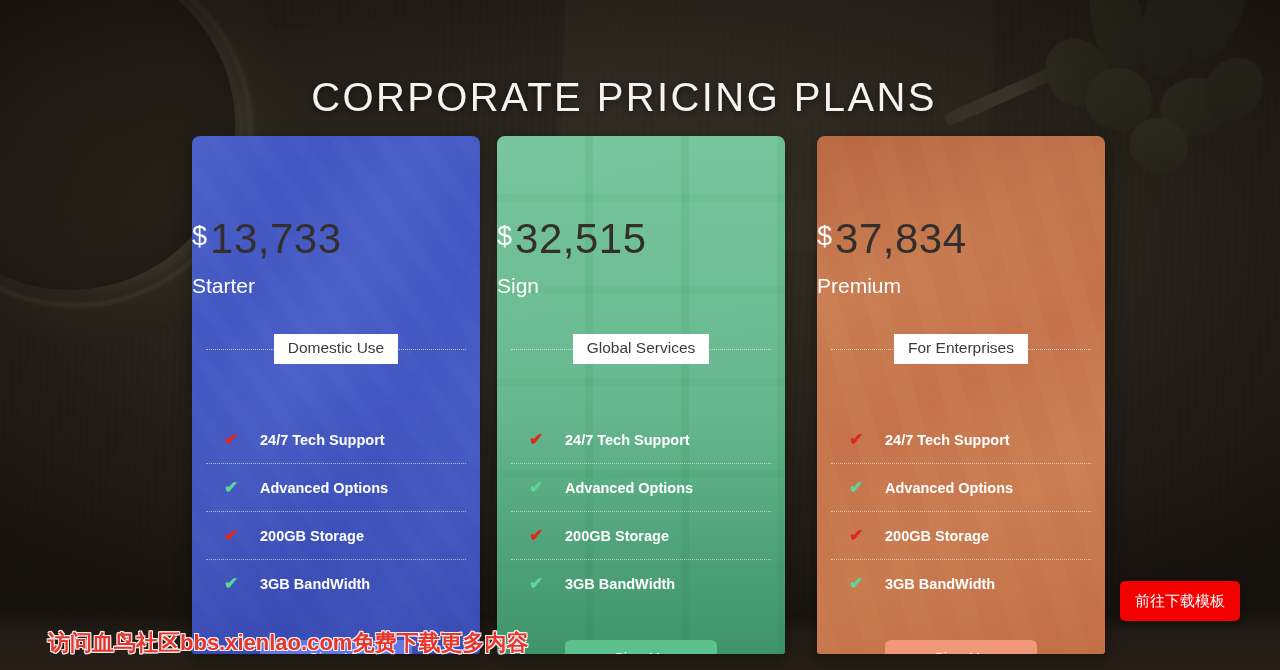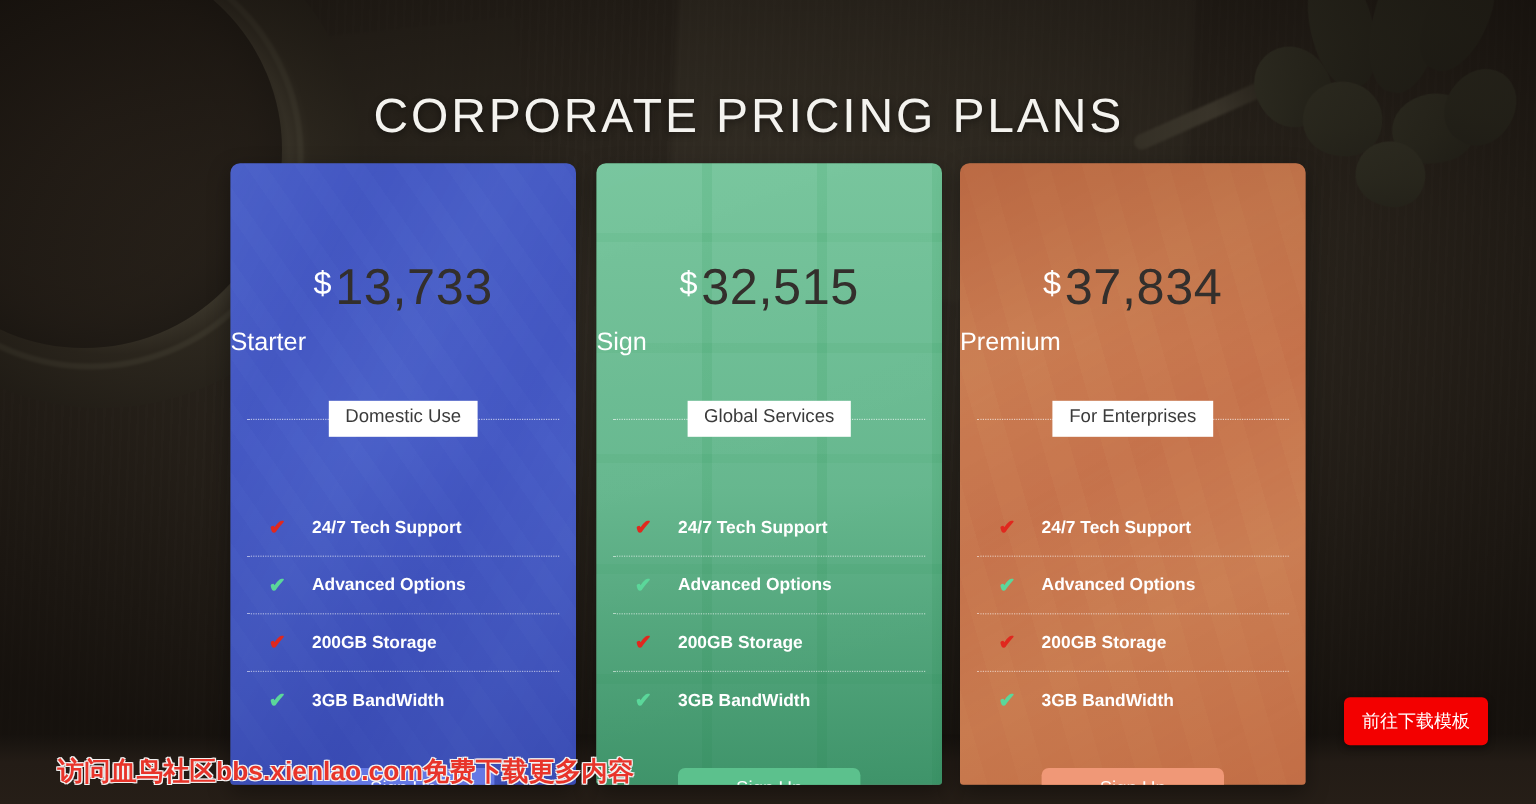--- a/index.html
+++ b/index.html
@@ -179,33 +179,32 @@
   .card-2 .card-shade {
     background: linear-gradient(180deg, rgba(60,150,105,0.02) 0%, rgba(45,135,92,0.22) 52%, rgba(30,118,76,0.62) 100%);
   }
   .card-2 .card-tex {
     background:
       repeating-linear-gradient(90deg, rgba(255,255,255,0.25) 0 88px, rgba(0,0,0,0.25) 88px 96px),
       repeating-linear-gradient(0deg, rgba(255,255,255,0.18) 0 84px, rgba(0,0,0,0.22) 84px 92px),
       linear-gradient(160deg, rgba(255,255,255,0.2) 0%, rgba(0,0,0,0.25) 100%);
   }
   
-  .card-3 { left: 800px; background: #c8784f; }
+  .card-3 { left: 817px; background: #c8784f; }
   .card-3 .card-shade {
     background: linear-gradient(180deg, rgba(160,85,48,0.28) 0%, rgba(196,112,70,0.05) 30%, rgba(205,124,82,0.08) 62%, rgba(190,103,60,0.30) 100%);
   }
   .card-3 .card-tex {
     background:
       linear-gradient(150deg, rgba(0,0,0,0.32) 0%, rgba(255,255,255,0.25) 26%, rgba(0,0,0,0.18) 48%, rgba(255,255,255,0.3) 70%, rgba(0,0,0,0.25) 100%),
       repeating-linear-gradient(74deg, rgba(255,255,255,0.10) 0 22px, rgba(0,0,0,0.09) 22px 48px);
   }
 
   .price {
     margin-top: 82px;
-    text-align: center;
     line-height: 1;
     white-space: nowrap;
   }
   .price .cur {
     font-size: 27px;
     color: #ffffff;
     font-weight: 400;
     vertical-align: 8px;
     margin-right: 3px;
   }

